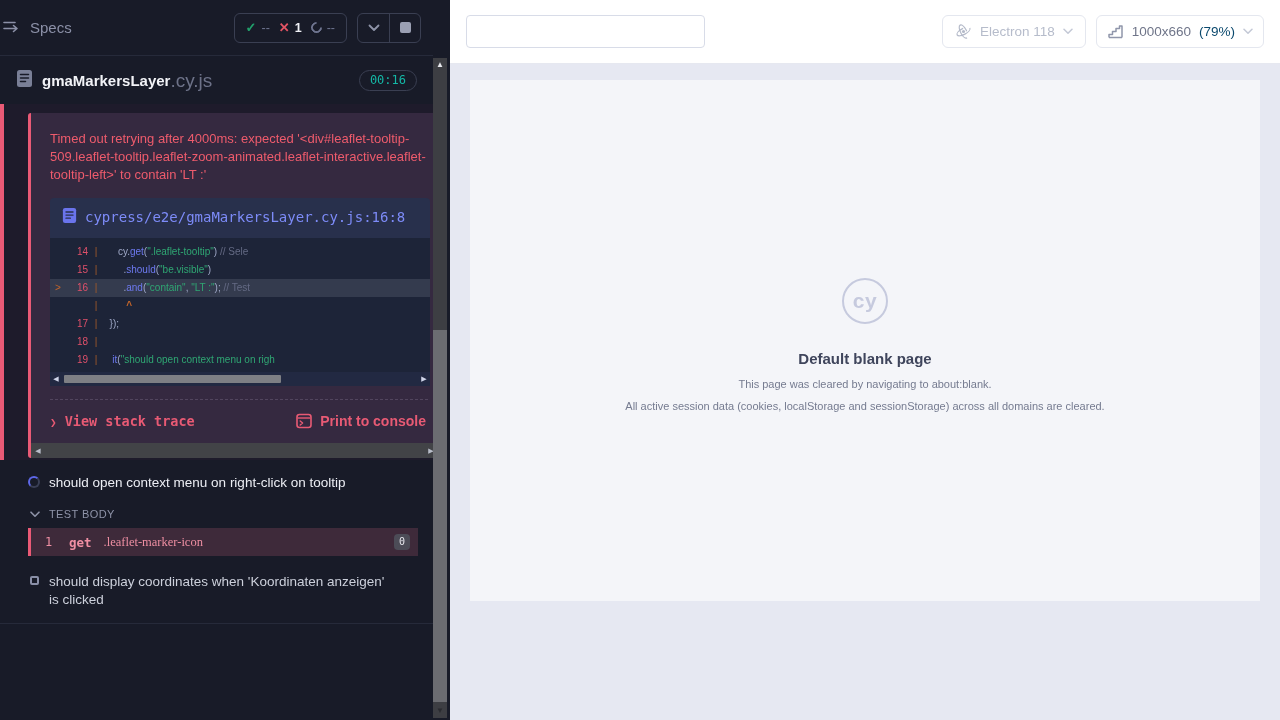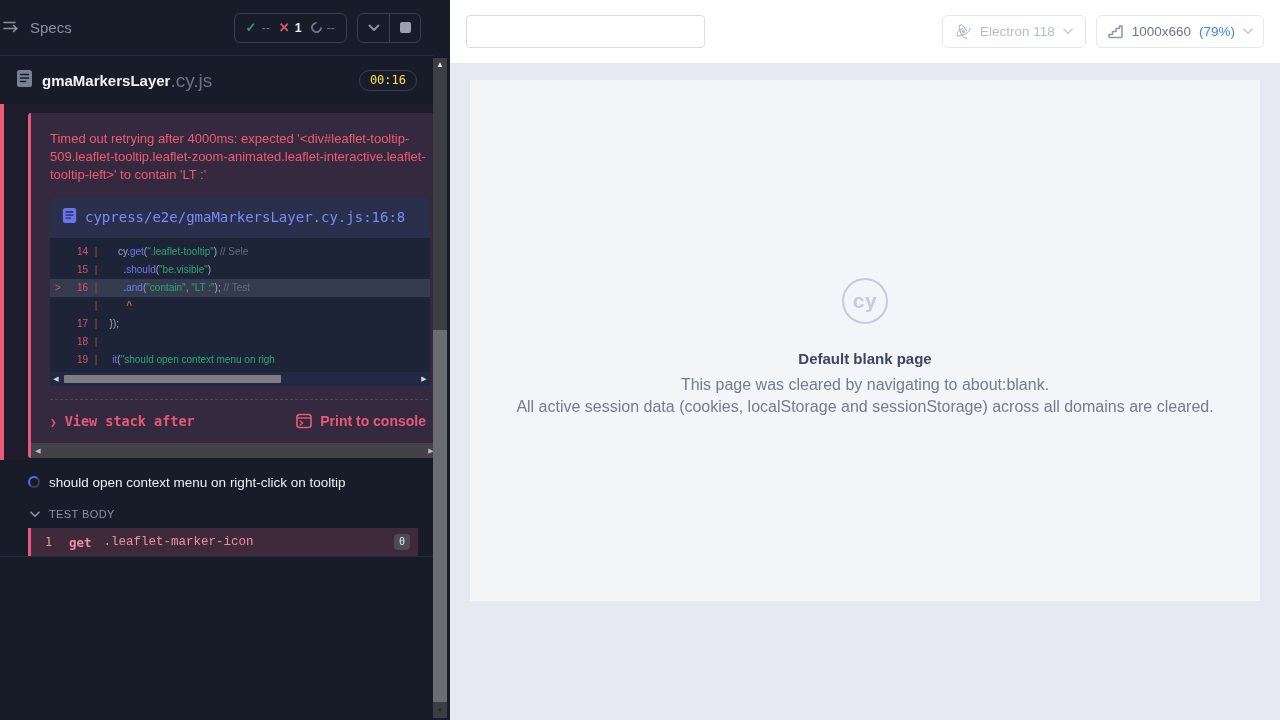--- a/index.html
+++ b/index.html
@@ -21,21 +21,21 @@
   .stat .fail-count { color:#f0f1f6; font-weight:bold; }
   .ring-ico { width:11px; height:11px; border:2px solid #6f7590; border-radius:50%; border-top-color:transparent; transform:rotate(45deg); }
   .ctrl-group { display:flex; align-items:stretch; border:1px solid #3a3f52; border-radius:6px; height:30px; overflow:hidden; }
   .ctrl-btn { display:flex; align-items:center; justify-content:center; width:31px; cursor:pointer; }
   .ctrl-btn + .ctrl-btn { border-left:1px solid #3a3f52; }
   .stop-square { width:11px; height:11px; background:#9ba0b3; border-radius:2px; }
 
   .file-row { display:flex; align-items:center; padding:13px 16px 12px 16px; }
   .file-name { font-size:15px; font-weight:bold; color:#f2f3f7; margin-left:9px; }
   .file-ext { font-size:19px; color:#6d7288; }
-  .timer-badge { margin-left:auto; border:1px solid #3a3f52; border-radius:999px; padding:2px 10px 3px; font-family:"DejaVu Sans Mono", monospace; font-size:12px; color:#fde047; }
+  .timer-badge { margin-left:auto; border:1px solid #3a3f52; border-radius:999px; padding:2px 10px 3px; font-family:"DejaVu Sans Mono", monospace; font-size:12px; color:#14b8a6; }
 
   
   .attempt { position:relative; background:#1e1b2b; border-left:4px solid #ea5a76; padding:9px 15px 2px 24px; }
   .error-panel { position:relative; background:#352940; border-left:3px solid #ea5a76; border-radius:3px; width:422px; }
   .error-scroll { padding:15px 0 0 0; margin-right:12px; }
   .error-msg { color:#ee5b6c; font-size:13px; line-height:18px; padding:2px 10px 0 19px; overflow-wrap:anywhere; }
 
   .code-frame { margin:14px 8px 0 19px; border-radius:4px 4px 0 0; overflow:hidden; }
   .cf-header { background:#28304c; padding:9px 10px 8px 12px; font-family:"DejaVu Sans Mono", monospace; font-size:14px; line-height:21px; color:#7d8bf8; word-break:break-all; }
   .cf-doc-ico { display:inline-block; vertical-align:-2px; margin-right:8px; }
@@ -74,48 +74,48 @@
   
   .test-row { display:flex; align-items:flex-start; padding:14px 16px 6px 28px; }
   .spinner-ico { width:12px; height:12px; border:2px solid #3a3f55; border-top-color:#5e68e8; border-left-color:#5e68e8; border-radius:50%; flex:0 0 12px; margin-top:2px; }
   .test-title { color:#eceef4; font-size:13.5px; line-height:18px; margin-left:9px; }
   .testbody-row { display:flex; align-items:center; padding:10px 16px 8px 30px; }
   .tb-chevron { color:#8e93a8; }
   .tb-label { color:#8e93a8; font-size:11px; letter-spacing:0.4px; margin-left:9px; }
   .cmd-row { display:flex; align-items:center; background:#3e2a3a; border-left:3px solid #ea5a76; margin-left:28px; width:390px; height:28px; padding:0 8px 0 14px; }
   .cmd-num { color:#ef8fa3; font-family:"DejaVu Sans Mono", monospace; font-size:12px; width:24px; }
   .cmd-method { color:#ef8fa3; font-family:"DejaVu Sans Mono", monospace; font-size:12.5px; font-weight:bold; margin-right:12px; }
-  .cmd-arg { color:#ef8fa3; font-family:Liberation Mono, monospace; font-size:12.5px; }
+  .cmd-arg { color:#ef8fa3; font-family:Liberation Serif, serif; font-size:12.5px; }
   .cmd-badge { margin-left:auto; background:#4c4c57; color:#e8e8ee; font-size:10px; font-family:"DejaVu Sans Mono", monospace; border-radius:4px; padding:3px 5px; line-height:1; }
   .pending-row { display:flex; align-items:flex-start; padding:17px 40px 14px 30px; }
   .pending-ico { width:9px; height:9px; border:2px solid #8a90a8; border-radius:2px; flex:0 0 9px; margin-top:3px; }
   .pending-title { color:#ccd0db; font-size:13.5px; line-height:18px; margin-left:10px; }
   .list-sep { border-top:1px solid #262a3a; }
 
   
   .main-vscroll { position:absolute; top:58px; right:3px; bottom:2px; width:14px; background:#3d3e43; }
   .main-vscroll .varrow { color:#e8e9ee; font-size:8px; text-align:center; line-height:14px; }
   .main-vscroll .varrow.down { position:absolute; bottom:0; left:0; right:0; color:#2a2b30; }
   .main-vthumb { position:absolute; top:272px; height:372px; left:0; right:0; background:#6b6c71; }
 
   
   .main { flex:1; display:flex; flex-direction:column; background:#e6e8f2; }
   .main-header { background:#ffffff; height:64px; border-bottom:1px solid #e6e8f0; display:flex; align-items:center; padding:0 16px; gap:10px; }
   .url-input { flex:1; max-width:461px; height:33px; border:1px solid #d8dce8; border-radius:4px; background:#fff; padding:0 10px; font-size:13px; color:#43485c; outline:none; }
   .hdr-spacer { flex:1; }
   .browser-btn { display:flex; align-items:center; gap:8px; border:1px solid #e4e7ef; border-radius:6px; height:33px; padding:0 12px; color:#b6bccb; font-size:13.5px; cursor:pointer; background:#fff; }
   .viewport-btn { display:flex; align-items:center; gap:8px; border:1px solid #e4e7ef; border-radius:6px; height:33px; padding:4px 10px; color:#6f7589; font-size:13.5px; cursor:pointer; background:#fff; }
-  .viewport-pct { color:#3b82f6; }
+  .viewport-pct { color:#0c4a6e; }
   .chev { font-size:9px; color:#b6bccb; }
 
   .main-content { flex:1; position:relative; }
   .aut-page { width:790px; height:521px; margin:16px auto 0; background:#f4f5f9; text-align:center; }
   .cy-logo { width:46px; height:46px; border:2.5px solid #c6cade; border-radius:50%; display:inline-flex; align-items:center; justify-content:center; margin-top:198px; color:#c6cade; font-size:21px; font-weight:bold; font-family:"Liberation Sans", sans-serif; letter-spacing:0.5px; }
   .blank-title { margin-top:26px; color:#3f455c; font-size:15px; font-weight:bold; }
-  .blank-line { margin-top:5px; color:#757b90; font-size:16px; line-height:17px;text-align:center; }
+  .blank-line { margin-top:5px; color:#757b90; font-size:11px; line-height:17px;text-align:center; }
   .blank-line.first { margin-top:9px; }
 </style>
 </head>
 <body>
 
 <div class="app">
 
   <aside class="sidebar">
     <div class="sidebar-inner">
 
@@ -188,21 +188,21 @@
               <div class="code-hbar">
                 <span class="harrow">◀</span>
                 <span class="code-hthumb"></span>
                 <span class="harrow right">▶</span>
               </div>
             </div>
 
             <div class="dashed-sep"></div>
 
             <div class="err-actions">
-              <span class="stack-link"><span class="stack-chevron">❯</span><span>View stack after</span></span>
+              <span class="stack-link"><span class="stack-chevron">❯</span><span>View stack trace</span></span>
               <span class="print-link">
                 <svg width="16" height="16" viewBox="0 0 16 16" fill="none">
                   <rect x="1" y="1.5" width="14" height="13" rx="2.5" stroke="#e85a74" stroke-width="1.6"></rect>
                   <path d="M1.5 5 H14.5" stroke="#e85a74" stroke-width="1.4"></path>
                   <path d="M4.2 8 L6.6 10 L4.2 12" stroke="#e85a74" stroke-width="1.4" stroke-linecap="round" stroke-linejoin="round"></path>
                 </svg>
                 <span>Print to console</span>
               </span>
             </div>
           </div>
@@ -232,20 +232,24 @@
         <span class="tb-label">TEST BODY</span>
       </div>
 
       <div class="cmd-row">
         <span class="cmd-num">1</span>
         <span class="cmd-method">get</span>
         <span class="cmd-arg">.leaflet-marker-icon</span>
         <span class="cmd-badge">0</span>
       </div>
 
+      <div class="pending-row">
+        <span class="pending-ico"></span>
+        <span class="pending-title">should display coordinates when 'Koordinaten anzeigen' is clicked</span>
+      </div>
 
       <div class="list-sep"></div>
     </div>
 
     <div class="main-vscroll">
       <div class="varrow">▲</div>
       <div class="main-vthumb"></div>
       <div class="varrow down">▼</div>
     </div>
   </aside>

